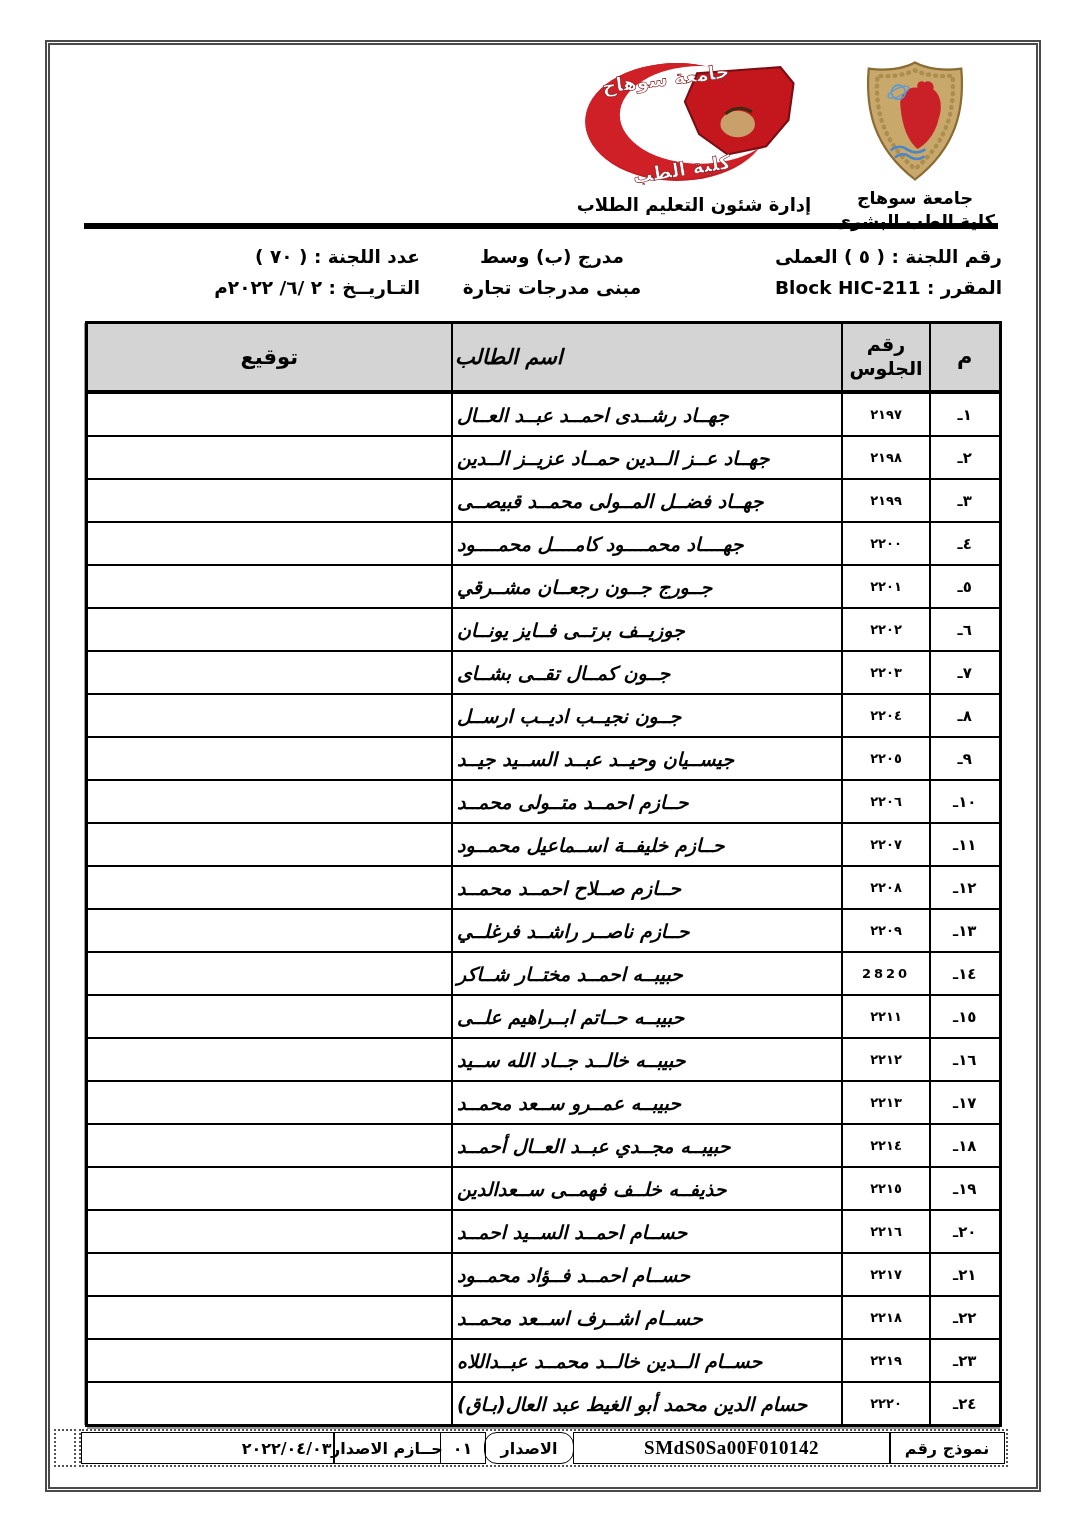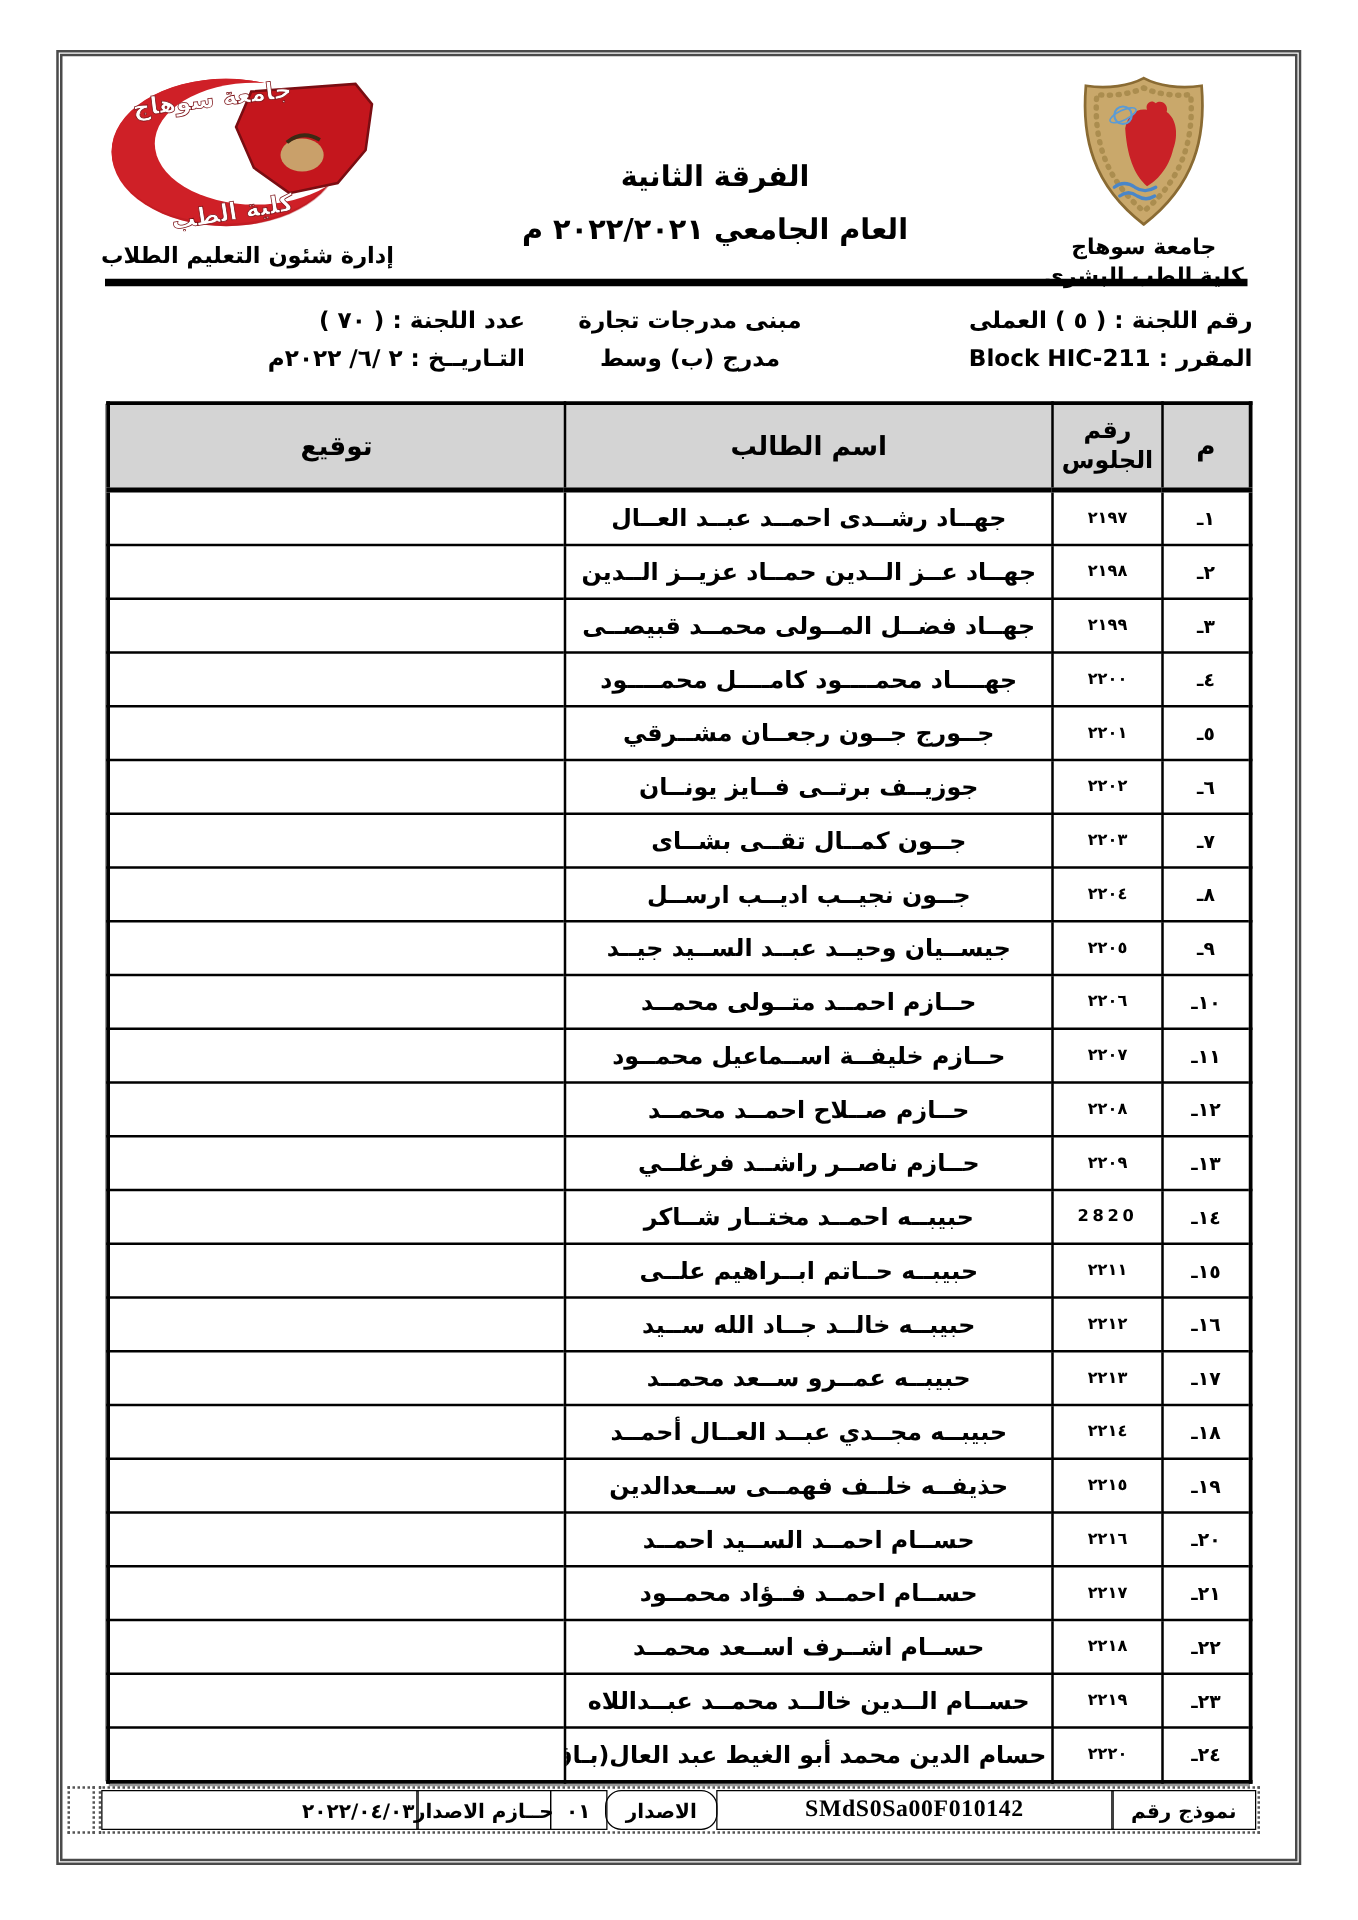--- a/index.html
+++ b/index.html
@@ -28,21 +28,21 @@
   
   table.roster{width:916px;margin:8px auto 0 auto;border-collapse:collapse;
                table-layout:fixed;border:3px solid #000;
                box-shadow:0 4px 0 -2px #999, -3px 0 0 -2px #999;}
   .roster th{background:#d4d4d4;border:2px solid #000;border-bottom:4px solid #000;
              height:66px;font-weight:bold;vertical-align:middle;padding:0 2px;}
   .roster td{border:2px solid #000;height:41px;font-weight:bold;
              vertical-align:middle;padding:0 4px;overflow:hidden;}
   .c-serial{width:70px;text-align:center;font-size:15px;}
   .c-seat{width:88px;text-align:center;font-size:13px;letter-spacing:3px;}
-  .c-name{width:390px;text-align:center;font-size:19px;white-space:nowrap;}
+  .c-name{width:390px;text-align:left;font-size:19px;white-space:nowrap;font-style:italic;}
   .c-sign{width:366px;}
   th.c-serial{font-size:21px;}
   th.c-seat{font-size:19px;letter-spacing:0;line-height:1.25;}
   th.c-name,th.c-sign{font-size:21px;}
   
   .footer{position:absolute;bottom:20px;right:28px;left:4px;height:38px;
           display:flex;align-items:stretch;}
   .ftable{flex:1;border:2px dotted #555;padding:1px;display:flex;box-sizing:border-box;}
   .fcell{border:1.5px solid #000;margin-left:-1.5px;box-sizing:border-box;
          display:flex;align-items:center;justify-content:center;
@@ -69,24 +69,20 @@
         <path d="M59 13 C70 18 86 21 102 19 C105 58 96 95 59 126 C22 95 13 58 16 19 C32 21 48 18 59 13 Z" fill="none" stroke="#ab8d4f" stroke-width="5" stroke-dasharray="1 7" stroke-linecap="round"></path>
         <path d="M42 50 C44 38 53 31 62 33 C60 27 66 23 70 27 C75 23 82 28 80 35 C89 41 91 56 86 69 C82 87 70 99 62 103 C53 95 44 81 42 50 Z" fill="#c92127"></path>
         <circle cx="40" cy="38" r="8" fill="none" stroke="#5b9bd5" stroke-width="2"></circle>
         <ellipse cx="40" cy="38" rx="13" ry="4.5" fill="none" stroke="#5b9bd5" stroke-width="1.5" transform="rotate(-25 40 38)"></ellipse>
         <path d="M32 104 q9 -7 19 0 q9 6 19 0 M37 112 q8 -6 16 0 q8 5 16 0" stroke="#4a86c8" stroke-width="3" fill="none" stroke-linecap="round"></path>
       </svg>
       <div class="cap">جامعة سوهاج</div>
       <div class="cap">كلية الطب البشرى</div>
     </div>
 
-    <div class="title-block">
-      <div class="t1">الفرقة الثانية</div>
-      <div class="t1">العام الجامعي ٢٠٢٢/٢٠٢١ م</div>
-    </div>
 
     <div class="logo-block left-logo">
       <svg width="236" height="126" viewBox="0 0 230 124">
         <ellipse cx="98" cy="62" rx="90" ry="58" fill="#cf2027"></ellipse>
         <ellipse cx="99" cy="64" rx="89" ry="56" fill="#a8171d" opacity="0.35"></ellipse>
         <ellipse cx="98" cy="61" rx="90" ry="57" fill="#cf2027"></ellipse>
         <ellipse cx="121" cy="55" rx="79" ry="48" fill="#ffffff"></ellipse>
         <path d="M118 14 L200 8 L213 24 L208 60 L186 86 L148 94 L120 74 L106 42 Z" fill="#c4161d" stroke="#7a0d12" stroke-width="2"></path>
         <ellipse cx="158" cy="64" rx="17" ry="13" fill="#c9a06a"></ellipse>
         <path d="M146 54 q12 -10 26 -2" stroke="#3c2a14" stroke-width="3" fill="none"></path>
@@ -99,22 +95,22 @@
   </div>
 
   <div class="divider"></div>
 
   <div class="info">
     <div class="info-col col-a">
       <div>رقم اللجنة : ( ٥ ) العملى</div>
       <div>المقرر : Block HIC-211</div>
     </div>
     <div class="info-col col-b">
+      <div>مدرج (ب) وسط</div>
       <div>مبنى مدرجات تجارة</div>
-      <div>مدرج (ب) وسط</div>
     </div>
     <div class="info-col col-c">
       <div>عدد اللجنة : ( ٧٠ )</div>
       <div>التـاريــخ : ٢ /٦/ ٢٠٢٢م</div>
     </div>
   </div>
 
   <table class="roster">
     <colgroup>
       <col style="width:70px">

